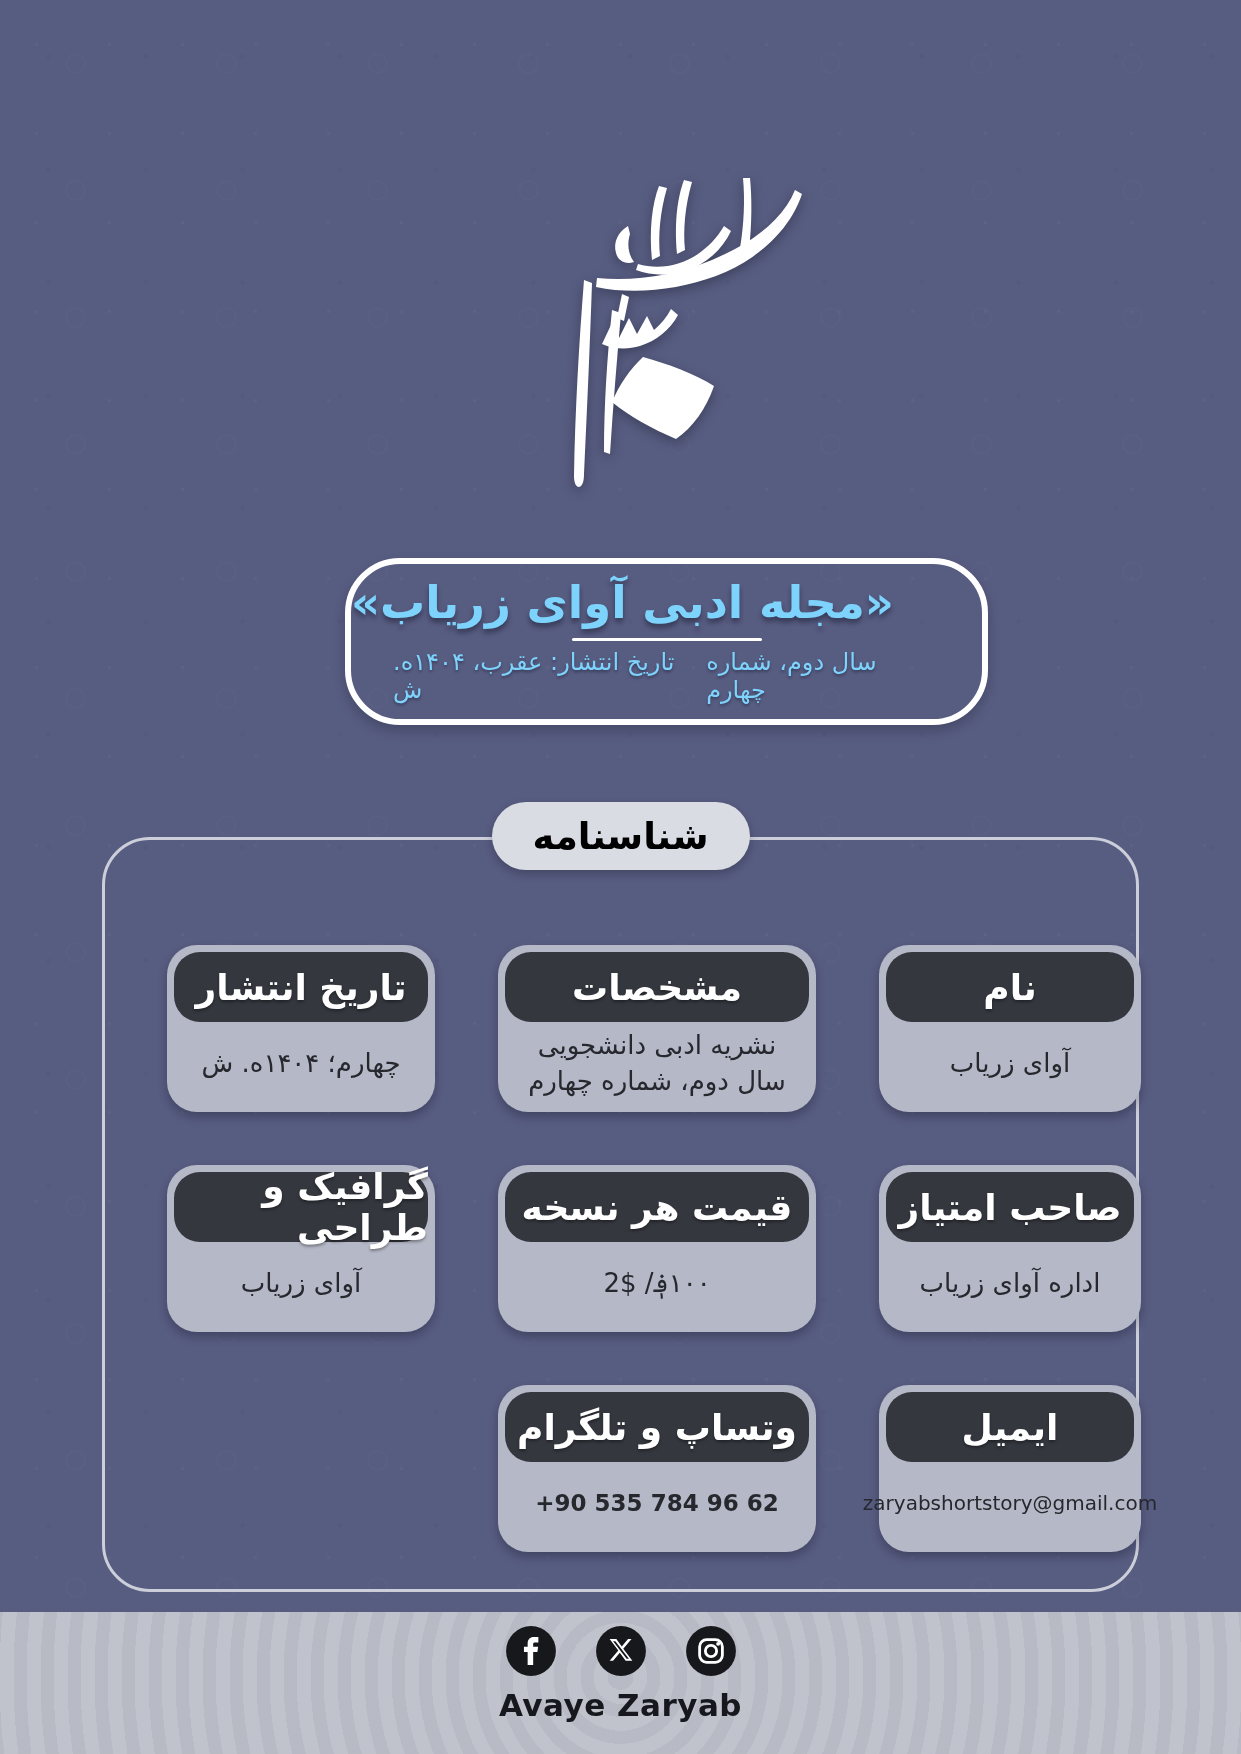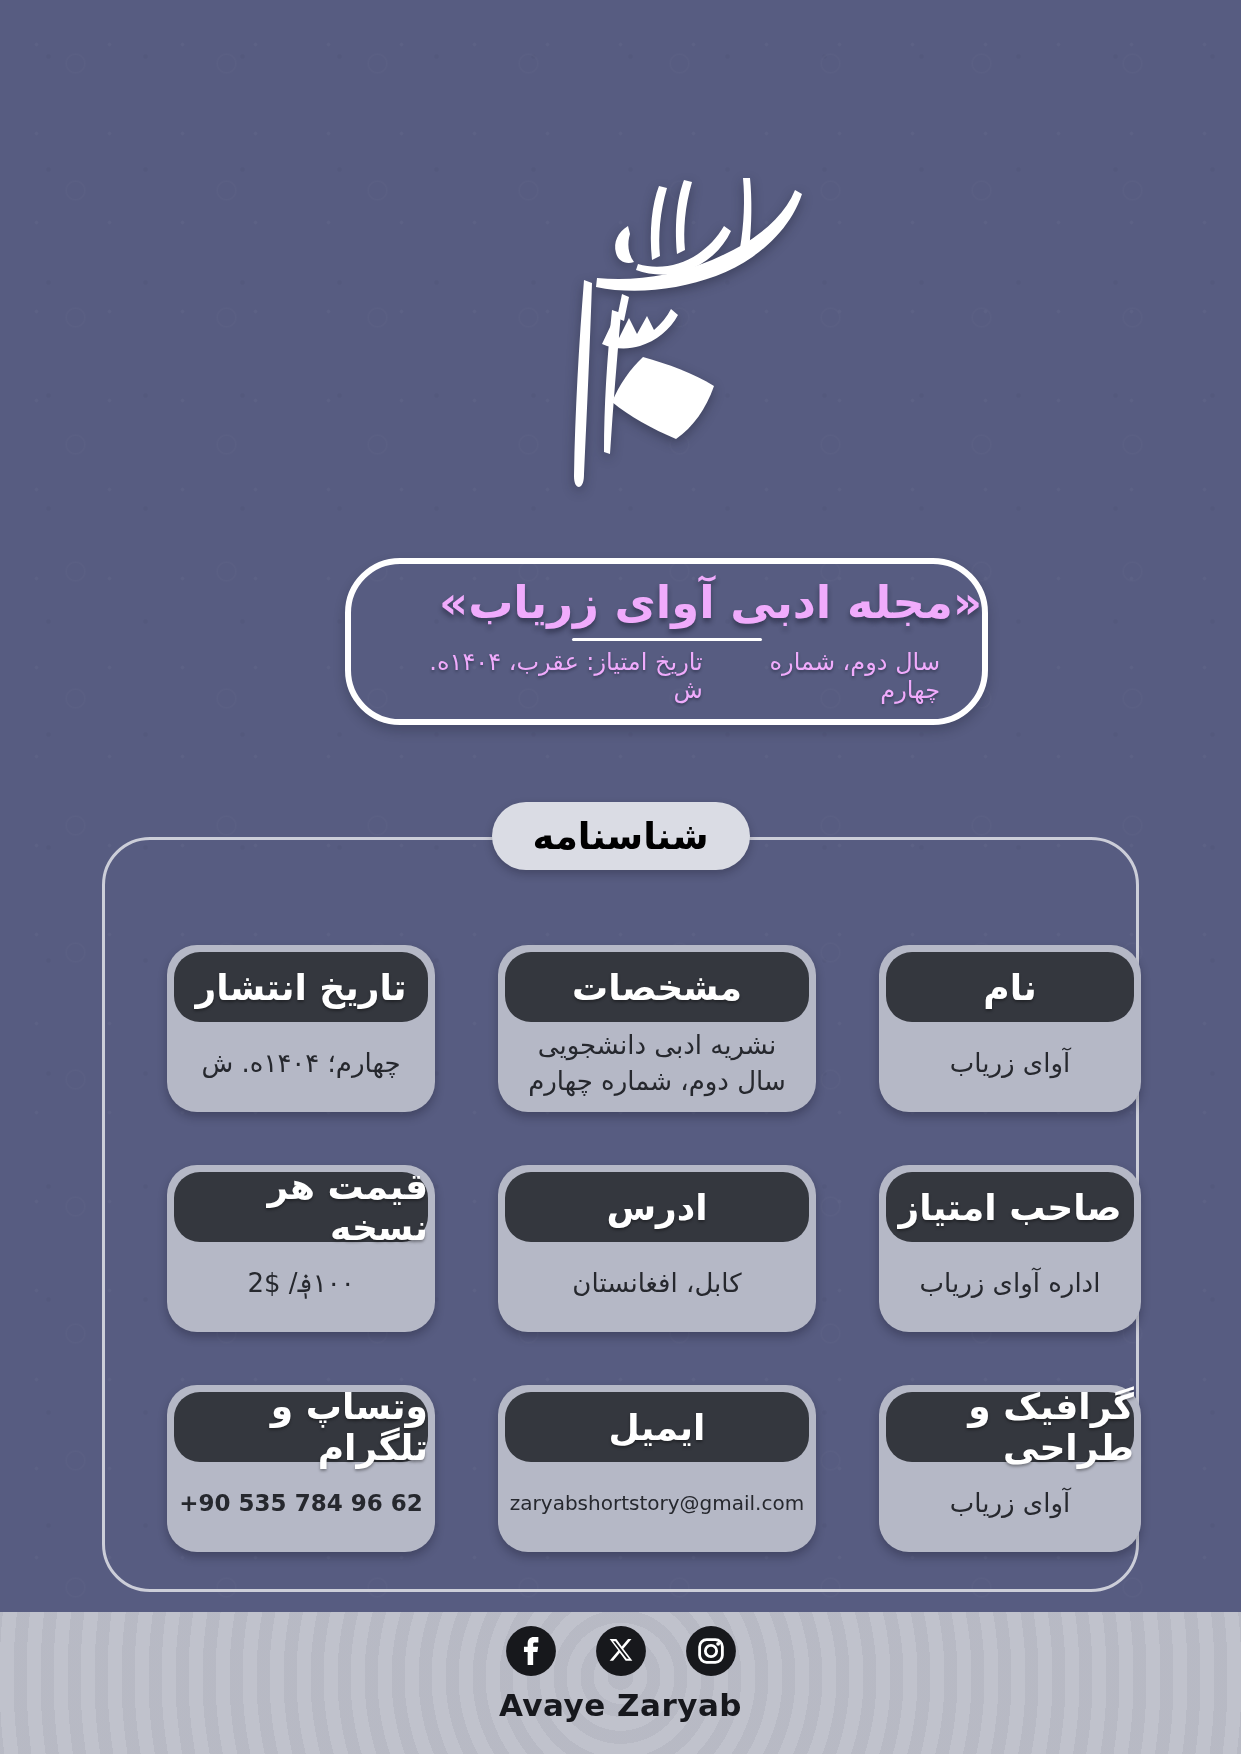--- a/index.html
+++ b/index.html
@@ -20,21 +20,21 @@
   }
 
   
   .bismillah{position:absolute;left:500px;top:168px;width:420px;height:380px;}
   .bismillah svg{width:100%;height:100%;filter:drop-shadow(0 4px 6px rgba(15,17,30,.35));}
 
   
   .masthead{
     position:absolute;left:345px;top:558px;width:643px;height:167px;
     box-sizing:border-box;border:6px solid #ffffff;border-radius:55px;
-    color:#f0abfc;text-align:right;
+    color:#7dd3fc;text-align:left;
     box-shadow:0 6px 12px rgba(10,12,25,.22);
   }
   .masthead-title{
     margin-top:12px;font-size:45px;font-weight:bold;direction:rtl;
     text-shadow:0 4px 5px rgba(15,17,35,.45);
   }
   .title-underline{width:190px;height:3px;background:#ffffff;margin:9px auto 7px auto;border-radius:2px;}
   .masthead-sub{
     display:flex;direction:rtl;justify-content:space-between;
     padding:0 42px;font-size:24px;font-weight:500;
@@ -125,21 +125,21 @@
         <path d="M112,142 C107,190 104,238 104,284 L110,286 C113,238 117,191 121,145 Z"></path>
       </g>
     </svg>
   </div>
 
   <div class="masthead">
     <div class="masthead-title">«مجله ادبی آوای زریاب»</div>
     <div class="title-underline"></div>
     <div class="masthead-sub">
       <span>سال دوم، شماره چهارم</span>
-      <span>تاریخ امتیاز: عقرب، ۱۴۰۴ه. ش</span>
+      <span>تاریخ انتشار: عقرب، ۱۴۰۴ه. ش</span>
     </div>
   </div>
 
   <div class="section-pill">شناسنامه</div>
 
   <div class="cards-container"></div>
 
   <div class="cards-grid">
 
     <div class="card">
@@ -156,24 +156,20 @@
     <div class="card">
       <div class="card-header">تاریخ انتشار</div>
       <div class="card-body"><span>چهارم؛ ۱۴۰۴ه. ش</span></div>
     </div>
 
     <div class="card">
       <div class="card-header">صاحب امتیاز</div>
       <div class="card-body"><span>اداره آوای زریاب</span></div>
     </div>
 
-    <div class="card">
-      <div class="card-header">ادرس</div>
-      <div class="card-body"><span>کابل، افغانستان</span></div>
-    </div>
 
     <div class="card">
       <div class="card-header">قیمت هر نسخه</div>
       <div class="card-body"><span>۱۰۰؋/ ‎2$</span></div>
     </div>
 
     <div class="card">
       <div class="card-header">گرافیک و طراحی</div>
       <div class="card-body"><span>آوای زریاب</span></div>
     </div>

